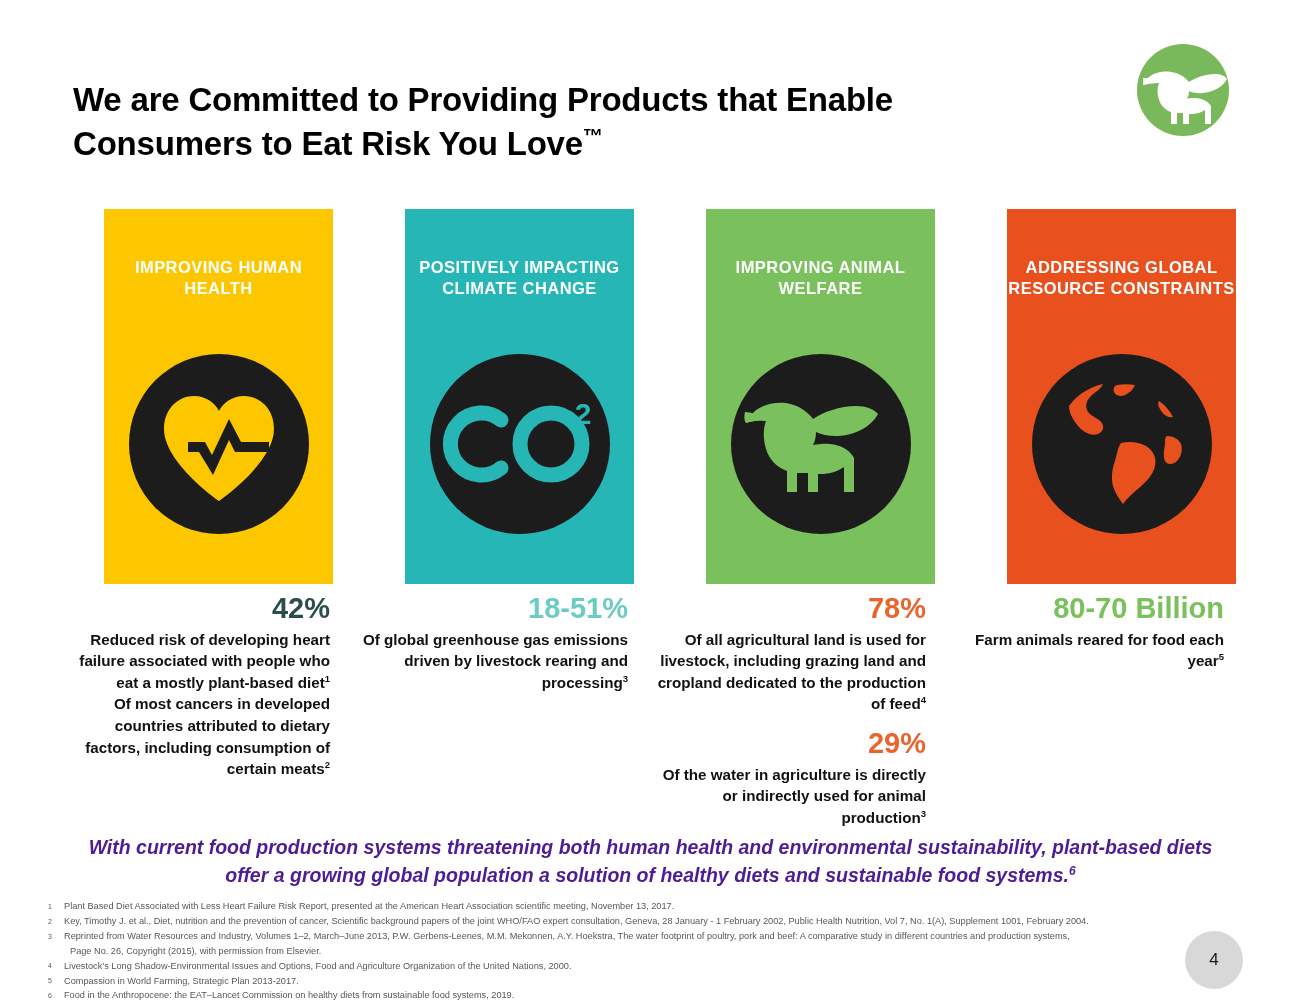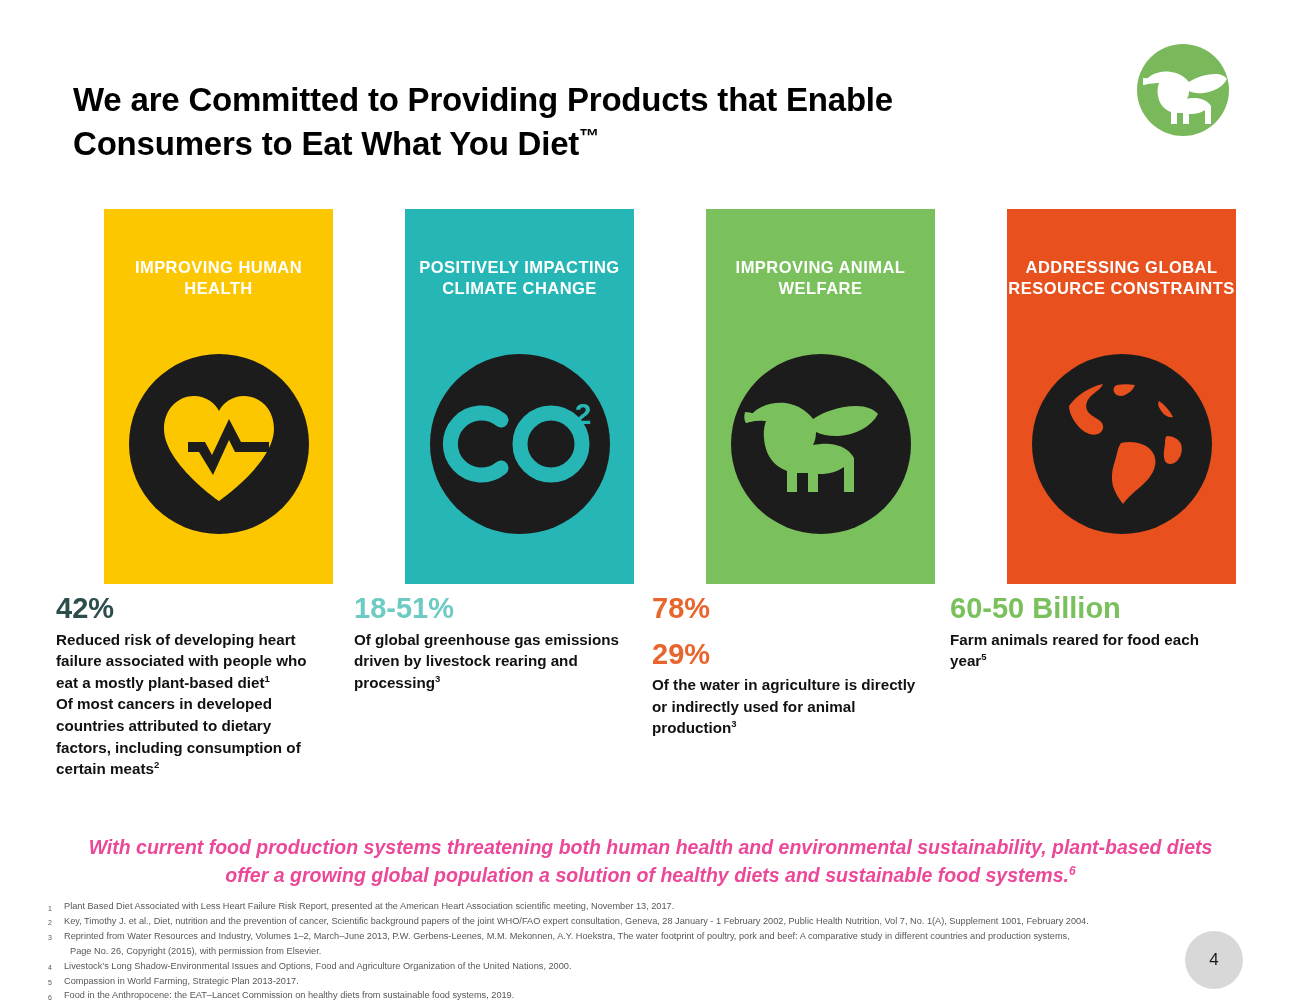--- a/index.html
+++ b/index.html
@@ -39,44 +39,44 @@
   .icon-wrap {
     position:absolute; left:0; right:0; top:142px;
     display:flex; justify-content:center; align-items:center;
   }
 
   
   .stats {
     position:absolute; left:56px; top:592px; width:1180px; height:235px;
     display:flex; gap:24px;
   }
-  .statcol { width:274px; text-align:left; }
+  .statcol { width:274px; text-align:right; }
   .bignum {
     font-size:29px; font-weight:bold; line-height:1.16; margin-bottom:3px;
   }
   .bignum.second { margin-top:12px; }
   .desc {
     font-size:15.2px; font-weight:bold; color:#111; line-height:1.42;
   }
   .desc sup { font-size:9.5px; font-weight:bold; vertical-align:super; }
 
   
   .closing {
     position:absolute; left:78px; top:834px; width:1145px;
     text-align:center; font-style:italic; font-weight:bold;
-    font-size:19.5px; color:#ec4899; line-height:1.42;
+    font-size:19.5px; color:#4c1d95; line-height:1.42;
   }
   .closing sup { font-size:12px; vertical-align:super; }
 
   
   .notes {
     position:absolute; left:48px; top:899px; width:1190px;
     font-size:9.2px; color:#575757; line-height:1.62;
   }
-  .note { display:flex; align-items:flex-end; }
+  .note { display:flex; align-items:center; }
   .note-num {
     width:16px; flex:none; font-size:7px; text-align:left;
     padding-top:0px; vertical-align:super;
   }
   .note-txt { flex:1; }
   .note-cont { padding-left:22px; }
 
   
   .pagenum {
     position:absolute; left:1185px; top:931px; width:58px; height:58px;
@@ -100,21 +100,21 @@
         C57 58 62 57.6 66 58.4 C72 59.6 76 62.6 78 66 L78 84 L72 84 L72 70
         C68 73 62 74.4 56 74 L56 84 L50 84 L50 73 L44 73 L44 84 L38 84 L38 72
         C32 70 28 65.6 26 60 C24 54 24 48 26 43
         C22 42.6 16 43.4 10 45 Z"></path>
       <path fill="#ffffff" d="M26 43 C22 40 16 38 10 38 C10 40.6 10 43 10 45 C15 43.6 21 42.6 26 43 Z"></path>
     </svg>
   </div>
 
   <div class="title">
     <span>We are Committed to Providing Products that Enable</span><br>
-    <span>Consumers to Eat What You Diet</span><span class="tm">™</span>
+    <span>Consumers to Eat Risk You Love</span><span class="tm">™</span>
   </div>
 
   <div class="cols">
 
     <div class="panel" style="background:#fdc700">
       <div class="panel-head">IMPROVING HUMAN HEALTH</div>
       <div class="icon-wrap">
         <svg width="186" height="186" viewBox="0 0 186 186">
           <circle cx="93" cy="93" r="90" fill="#1c1c1c"></circle>
           <path fill="#fdc700" d="M93 150 C93 150 38 112 38 78 C38 58 52 45 68 45
@@ -186,26 +186,27 @@
       <div class="desc"><span>Of most cancers in developed countries attributed to dietary factors, including consumption of certain meats</span><sup>2</sup></div>
     </div>
 
     <div class="statcol">
       <div class="bignum" style="color:#6dcbc4">18-51%</div>
       <div class="desc"><span>Of global greenhouse gas emissions driven by livestock rearing and processing</span><sup>3</sup></div>
     </div>
 
     <div class="statcol">
       <div class="bignum" style="color:#e8662e">78%</div>
+      <div class="desc"><span>Of all agricultural land is used for livestock, including grazing land and cropland dedicated to the production of feed</span><sup>4</sup></div>
       <div class="bignum second" style="color:#e8662e">29%</div>
       <div class="desc"><span>Of the water in agriculture is directly or indirectly used for animal production</span><sup>3</sup></div>
     </div>
 
     <div class="statcol">
-      <div class="bignum" style="color:#7ac05c">60-50 Billion</div>
+      <div class="bignum" style="color:#7ac05c">80-70 Billion</div>
       <div class="desc"><span>Farm animals reared for food each year</span><sup>5</sup></div>
     </div>
   </div>
 
   <div class="closing">
     <span>With current food production systems threatening both human health and environmental sustainability, plant-based diets offer a growing global population a solution of healthy diets and sustainable food systems.</span><sup>6</sup>
   </div>
 
   <div class="notes">
     <div class="note">

